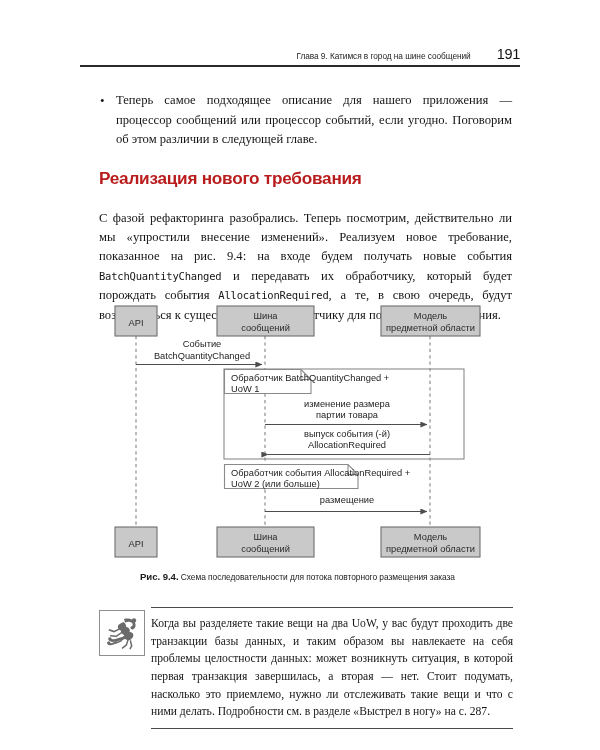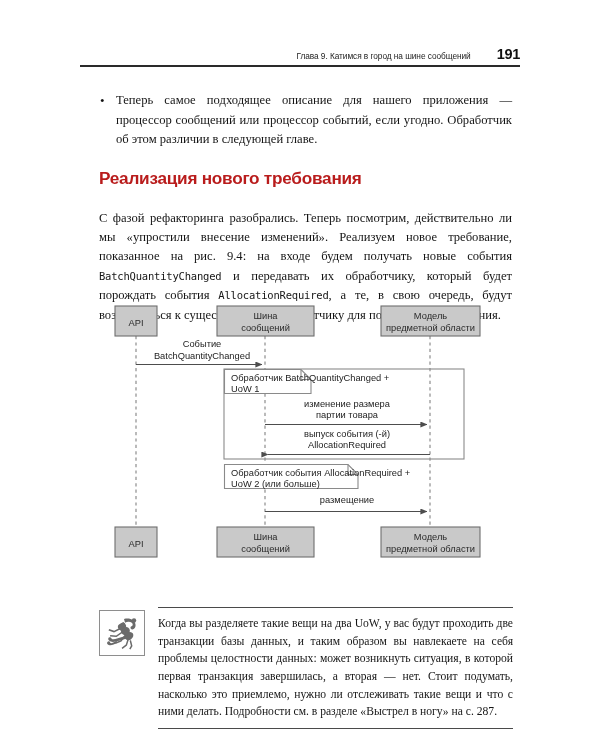--- a/index.html
+++ b/index.html
@@ -38,21 +38,21 @@
   .runhead-title {
     font-family: "Liberation Sans", sans-serif;
     font-size: 8.3px;
     letter-spacing: -0.05px;
     color: #1d1d1d;
     white-space: nowrap;
     margin-left: 40px;
   }
   .runhead-page {
     font-family: "Liberation Sans", sans-serif;
-    font-weight: bold;
+    font-weight: normal;
     font-size: 14.5px;
     color: #111;
     margin-left: 26px;
     letter-spacing: -0.3px;
   }
   .runhead-rule {
     position: absolute;
     left: 80px;
     top: 65px;
     width: 440px;
@@ -161,21 +161,21 @@
     height: 46px;
     border: 1px solid #8e8e8e;
     box-sizing: border-box;
     background: #fff;
     margin-top: 4px;
     position: relative;
   }
   .admon-icon svg { display: block; }
   .admon-body {
     flex: 1;
-    margin-left: 13px;
+    margin-left: 6px;
     padding-top: 1px;
   }
   .admon-rule {
     height: 1.2px;
     background: #4a4a4a;
     width: 100%;
   }
   .admon-text {
     font-size: 11.6px;
     line-height: 17.6px;
@@ -191,21 +191,21 @@
 
   <div class="runhead">
     <span class="runhead-title">Глава 9. Катимся в город на шине сообщений</span>
     <span class="runhead-page">191</span>
   </div>
   <div class="runhead-rule"></div>
 
   <div class="bullet-block">
     <div class="bullet-row">
       <div class="bullet-dot">•</div>
-      <div class="bullet-text">Теперь самое подходящее описание для нашего приложения — процессор сообщений или процессор событий, если угодно. Обработчик об этом различии в следующей главе.</div>
+      <div class="bullet-text">Теперь самое подходящее описание для нашего приложения — процессор сообщений или процессор событий, если угодно. Поговорим об этом различии в следующей главе.</div>
     </div>
   </div>
 
   <h2 class="section">Реализация нового требования</h2>
 
   <p class="para"><span>С фазой рефакторинга разобрались. Теперь посмотрим, действительно ли мы «упростили внесение изменений». Реализуем новое требование, показанное на рис. 9.4: на входе будем получать новые события </span><code class="mono">BatchQuantityChanged</code><span> и передавать их обработчику, который будет порождать события </span><code class="mono">AllocationRequired</code><span>, а те, в свою очередь, будут возвращаться к существующему обработчику для повторного размещения.</span></p>
 
   <div class="figure">
     <svg width="400" height="258" viewBox="0 0 400 258" xmlns="http://www.w3.org/2000/svg">
       <defs>
@@ -290,20 +290,24 @@
         <text x="160.5" y="250.5" text-anchor="middle" font-family="Liberation Sans, sans-serif" font-size="9.3" fill="#2a2a2a">сообщений</text>
       </g>
       <g>
         <rect x="276" y="226" width="99" height="30" fill="#c9c9c9" stroke="#6e6e6e" stroke-width="1.1"></rect>
         <text x="325.5" y="239" text-anchor="middle" font-family="Liberation Sans, sans-serif" font-size="9.3" fill="#2a2a2a">Модель</text>
         <text x="325.5" y="250.5" text-anchor="middle" font-family="Liberation Sans, sans-serif" font-size="9.3" fill="#2a2a2a">предметной области</text>
       </g>
     </svg>
   </div>
 
+  <div class="figcaption">
+    <b>Рис. 9.4.</b>
+    <span>Схема последовательности для потока повторного размещения заказа</span>
+  </div>
 
   <div class="admon">
     <div class="admon-inner">
       <div class="admon-icon">
         <svg width="44" height="44" viewBox="0 0 44 44" xmlns="http://www.w3.org/2000/svg">
           <g fill="#6b6b6b">
 
             <path d="M24 8 C30 6.5 35 9 35.5 13.5 C36 17 33.5 19 31.5 18.2 C30 17.6 30.2 15.5 31.5 15.2 C33 14.9 33.2 12.8 31.8 11.8 C30 10.5 27 10.6 25 11.8 Z"></path>
             <circle cx="34" cy="9.5" r="2.2"></circle>
 

